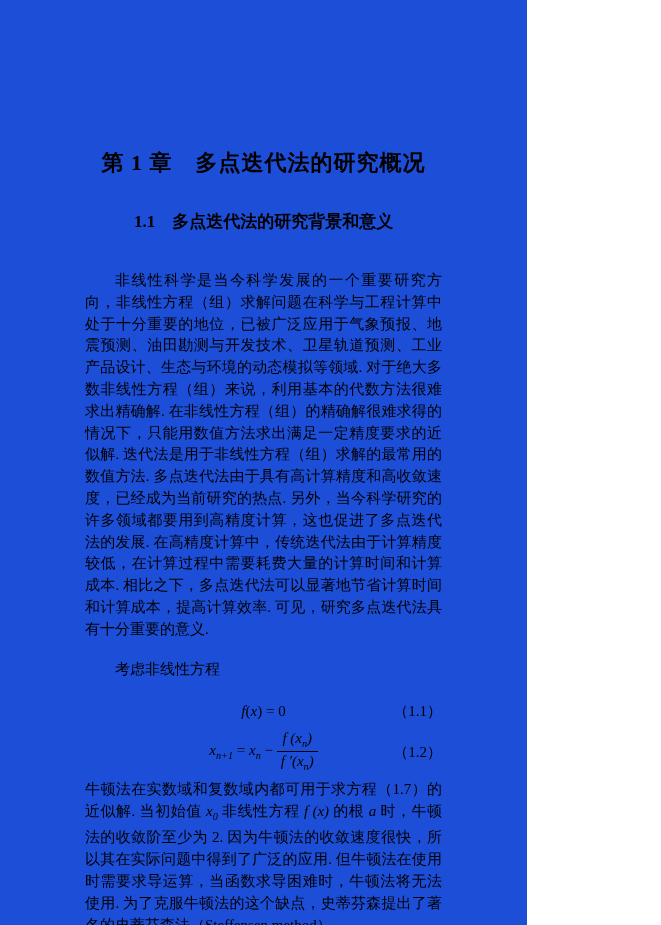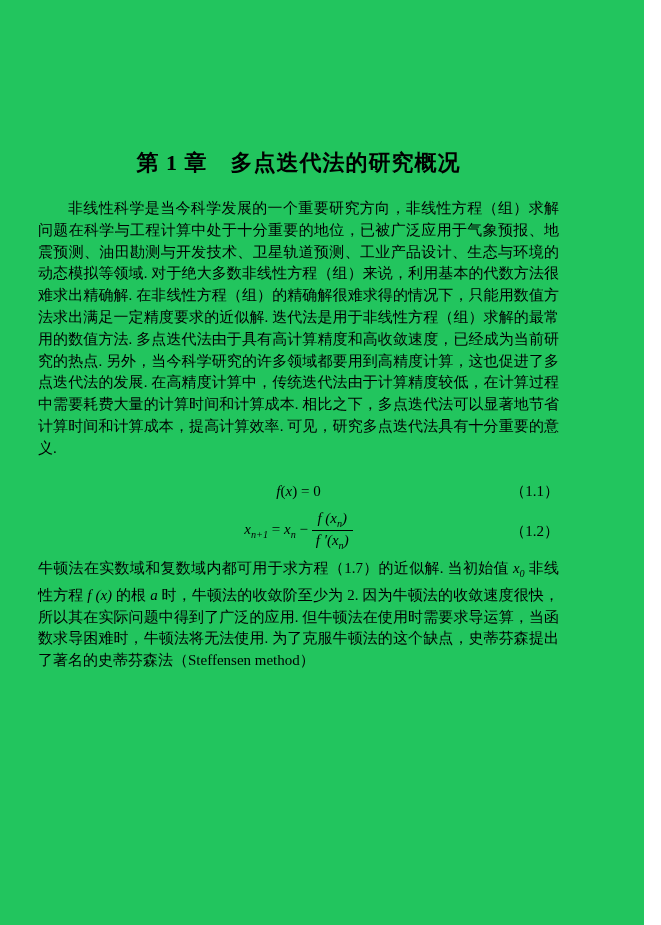--- a/index.html
+++ b/index.html
@@ -1,21 +1,21 @@
 <!DOCTYPE html>
 <html><head>
 <meta charset="utf-8">
 <style>
   html, body { margin: 0; padding: 0; background: #ffffff; }
   .page {
-    width: 644px;
+    width: 527px;
     height: 925px;
-    background: #22c55e;
+    background: #1d4ed8;
     box-sizing: border-box;
-    padding: 148px 85px 0 38px;
+    padding: 148px 85px 0 85px;
     overflow: hidden;
     font-family: "Liberation Serif", "DejaVu Serif", serif;
     font-size: 15px;
     color: #000000;
   }
   .chapter-title {
     margin: 0;
     text-align: center;
     font-size: 22px;
     font-weight: bold;
@@ -27,21 +27,21 @@
     text-align: center;
     font-size: 17px;
     font-weight: bold;
     line-height: 24px;
   }
   .body-para {
     margin: 0;
     line-height: 21.8px;
     text-align: justify;
   }
-  .first-para { margin-top: 20px; }
+  .first-para { margin-top: 36px; }
   .indent { text-indent: 2em; }
   .eq-intro { margin-top: 18px; }
   .mi { font-style: italic; }
   .mr { font-style: normal; }
   sub { font-size: 0.68em; }
   sup.ref { font-size: 0.65em; vertical-align: super; }
   .equation-row {
     position: relative;
     text-align: center;
     margin: 20px 0 2px 0;
@@ -72,24 +72,26 @@
     padding: 1px 4px 0 4px;
   }
 </style>
 </head>
 <body>
 
 <div class="page">
 
   <h1 class="chapter-title">第 1 章　多点迭代法的研究概况</h1>
 
+  <h2 class="section-heading">1.1　多点迭代法的研究背景和意义</h2>
 
   <p class="body-para indent first-para">非线性科学是当今科学发展的一个重要研究方向，非线性方程（组）求解问题在科学与工程计算中处于十分重要的地位，已被广泛应用于气象预报、地震预测、油田勘测与开发技术、卫星轨道预测、工业产品设计、生态与环境的动态模拟等领域. 对于绝大多数非线性方程（组）来说，利用基本的代数方法很难求出精确解. 在非线性方程（组）的精确解很难求得的情况下，只能用数值方法求出满足一定精度要求的近似解. 迭代法是用于非线性方程（组）求解的最常用的数值方法. 多点迭代法由于具有高计算精度和高收敛速度，已经成为当前研究的热点. 另外，当今科学研究的许多领域都要用到高精度计算，这也促进了多点迭代法的发展. 在高精度计算中，传统迭代法由于计算精度较低，在计算过程中需要耗费大量的计算时间和计算成本. 相比之下，多点迭代法可以显著地节省计算时间和计算成本，提高计算效率. 可见，研究多点迭代法具有十分重要的意义.</p>
 
 
+  <p class="body-para indent eq-intro">考虑非线性方程</p>
 
   <div class="equation-row"><span class="formula"><span class="mi">f</span><span class="mr">(</span><span class="mi">x</span><span class="mr">) = 0</span></span><span class="eq-number">（1.1）</span></div>
 
 
 
   <div class="equation-row eq2"><span class="formula mi"><span>x</span><sub>n+1</sub><span class="mr"> = </span><span>x</span><sub>n</sub><span class="mr"> − </span><span class="frac"><span class="num"><span>f (x</span><sub>n</sub><span>)</span></span><span class="den"><span>f ′(x</span><sub>n</sub><span>)</span></span></span></span><span class="eq-number">（1.2）</span></div>
 
   <p class="body-para"><span>牛顿法在实数域和复数域内都可用于求方程（1.7）的近似解. 当初始值 </span><span class="mi"><span>x</span><sub>0</sub></span><span> 非线性方程 </span><span class="mi">f (x)</span><span> 的根 </span><span class="mi">a</span><span> 时，牛顿法的收敛阶至少为 2. 因为牛顿法的收敛速度很快，所以其在实际问题中得到了广泛的应用. 但牛顿法在使用时需要求导运算，当函数求导困难时，牛顿法将无法使用. 为了克服牛顿法的这个缺点，史蒂芬森提出了著名的史蒂芬森法（Steffensen method）</span></p>
 
 </div>

